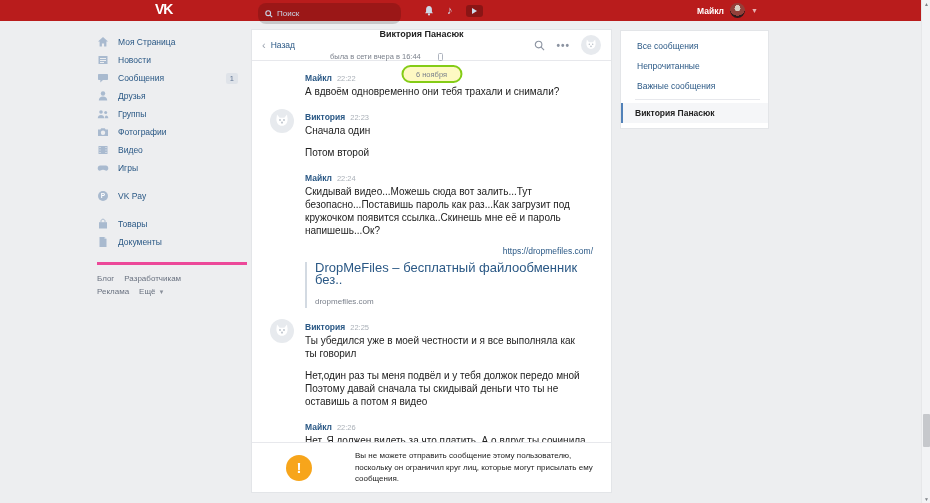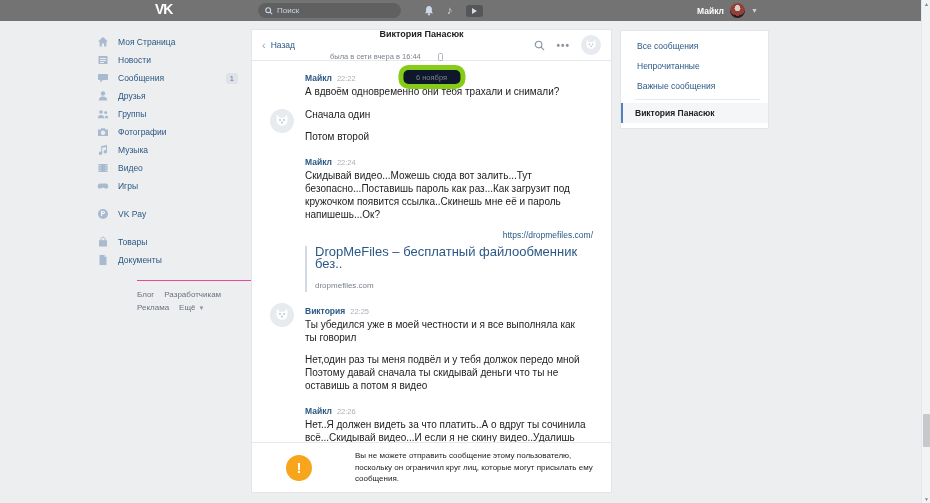--- a/index.html
+++ b/index.html
@@ -6,28 +6,28 @@
   html,body { width:930px; height:503px; overflow:hidden; }
   body {
     font-family:"Liberation Sans", sans-serif;
     background:#edeef0;
     position:relative;
     color:#222;
   }
   
   .topbar {
     position:absolute; left:0; top:0; right:9px; height:21px;
-    background:#737373; z-index:5;
+    background:#b91c1c; z-index:5;
   }
   .vk-logo {
     position:absolute; left:155px; top:1px; color:#fff;
     font-size:14px; font-weight:bold; letter-spacing:-1px; cursor:pointer;
   }
   .search-box {
-    position:absolute; left:258px; top:3px; width:143px; height:15px;
+    position:absolute; left:258px; top:3px; width:143px; height:21px;
     background:rgba(0,0,0,0.16); border-radius:8px;
     display:flex; align-items:center; padding:0 7px; gap:4px;
   }
   .search-box svg { flex:none; }
   .search-box input {
     background:transparent; border:none; outline:none; width:100%;
     font-size:8px; color:#fff; font-family:inherit;
   }
   .search-box input::placeholder { color:#c9d6e7; opacity:1; }
   .top-icons {
@@ -63,22 +63,22 @@
   }
   .menu-item .mi { width:12px; height:12px; flex:none; display:flex; align-items:center; justify-content:center; }
   .menu-item .mi svg { fill:#a9bacf; }
   .menu-item .lbl { flex:1; }
   .badge {
     background:#dfe3e9; color:#5f7392; font-size:7.5px;
     border-radius:2px; padding:1px 4px; margin-right:9px;
   }
   .menu-gap { height:10px; }
   .side-footer {
-    margin-top:11px; border-top:1px solid #ec4899; padding-top:7px;
-    font-size:8px; color:#6a7280; line-height:13px; width:150px;margin-left:40px;
+    margin-top:11px; border-top:3px solid #ec4899; padding-top:7px;
+    font-size:8px; color:#6a7280; line-height:13px; width:150px;
   }
   .side-footer a { color:#6a7280; text-decoration:none; margin-right:10px; cursor:pointer; }
   .f-chev { font-size:6px; color:#8a909a; }
 
   
   .chat-panel {
     position:absolute; left:251px; top:29px; width:361px; height:464px;
     background:#fff; border:1px solid #e3e5e8;
   }
   .chat-header {
@@ -94,21 +94,21 @@
   .hdr-icons { width:88px; display:flex; align-items:center; justify-content:flex-end; gap:11px; }
   .hdr-dots { color:#8b93a1; font-size:10px; letter-spacing:1px; font-weight:bold; cursor:pointer; }
   .avatar-sm { width:20px; height:20px; border-radius:50%; overflow:hidden; cursor:pointer; flex:none; }
 
   .messages {
     position:relative; padding:8px 14px 0 18px;
     height:382px; overflow:hidden;
   }
   .date-pill {
     position:absolute; top:4px; left:50%; transform:translateX(-50%);
-    background:#0f172a; border:5px solid #84cc16; border-radius:10px;
+    background:#fef9c3; border:2px solid #84cc16; border-radius:10px;
     font-size:7.5px; color:#7b818c; padding:2.5px 13px; z-index:3; white-space:nowrap;text-align:right;
   }
   .msg-group { display:flex; gap:11px; margin-bottom:10px; }
   .msg-avatar { width:24px; height:24px; border-radius:50%; overflow:hidden; flex:none; margin-top:1px; cursor:pointer; }
   .av-photo { width:100%; height:100%;
     background:radial-gradient(circle at 50% 38%, #cfa88f 0 22%, #8c3230 23% 56%, #33191c 57%);
   }
   .msg-body { flex:1; min-width:0; padding-right:4px; }
   .msg-head { line-height:13px; }
   .msg-author { color:#2a5885; font-weight:bold; font-size:8.5px; cursor:pointer; }
@@ -251,28 +251,20 @@
     <span class="mi">
         <svg width="12" height="12" viewBox="0 0 12 12">
           <path d="M1 3.5 H3.4 L4.2 2.3 H7.8 L8.6 3.5 H11 V10 H1 Z M6 8.9 A2.2 2.2 0 1 0 6 4.5 A2.2 2.2 0 0 0 6 8.9 Z" fill-rule="evenodd"></path>
         </svg>
       </span>
     <span class="lbl">Фотографии</span>
   </div>
   <div class="menu-item">
     <span class="mi">
         <svg width="12" height="12" viewBox="0 0 12 12">
-          <path d="M4.2 2 L10 1 V7.8 A1.7 1.7 0 1 1 9 6.3 V3 L5.2 3.7 V9.3 A1.7 1.7 0 1 1 4.2 7.8 Z"></path>
-        </svg>
-      </span>
-    <span class="lbl">Музыка</span>
-  </div>
-  <div class="menu-item">
-    <span class="mi">
-        <svg width="12" height="12" viewBox="0 0 12 12">
           <path d="M1.5 2 H10.5 V10 H1.5 Z M2.5 3 H3.5 V4 H2.5 Z M2.5 5.5 H3.5 V6.5 H2.5 Z M2.5 8 H3.5 V9 H2.5 Z M8.5 3 H9.5 V4 H8.5 Z M8.5 5.5 H9.5 V6.5 H8.5 Z M8.5 8 H9.5 V9 H8.5 Z" fill-rule="evenodd"></path>
         </svg>
       </span>
     <span class="lbl">Видео</span>
   </div>
   <div class="menu-item">
     <span class="mi">
         <svg width="12" height="12" viewBox="0 0 12 12">
           <path d="M3.2 3.5 H8.8 C10.3 3.5 11.3 4.8 11.3 6.3 C11.3 7.8 10.4 8.8 9.3 8.8 C8.2 8.8 7.9 7.8 6 7.8 C4.1 7.8 3.8 8.8 2.7 8.8 C1.6 8.8 0.7 7.8 0.7 6.3 C0.7 4.8 1.7 3.5 3.2 3.5 Z"></path>
         </svg>
@@ -354,20 +346,21 @@
         <div class="msg-head"><span class="msg-author">Майкл</span><span class="msg-time">22:22</span></div>
         <div class="msg-par">А вдвоём одновременно они тебя трахали и снимали?</div>
       </div>
     </div>
 
     <div class="msg-group">
       <span class="msg-avatar"><svg width="24" height="24" viewBox="0 0 24 24">
             <use href="#dog-av"></use>
           </svg></span>
       <div class="msg-body">
+        <div class="msg-head"><span class="msg-author">Виктория</span><span class="msg-time">22:23</span></div>
         <div class="msg-par">Сначала один</div>
         <div class="msg-par">Потом второй</div>
       </div>
     </div>
 
     <div class="msg-group">
       <span class="msg-avatar"><span class="av-photo"></span></span>
       <div class="msg-body">
         <div class="msg-head"><span class="msg-author">Майкл</span><span class="msg-time">22:24</span></div>
         <div class="msg-par">Скидывай видео...Можешь сюда вот залить...Тут безопасно...Поставишь пароль как раз...Как загрузит под кружочком появится ссылка..Скинешь мне её и пароль напишешь...Ок?</div>

